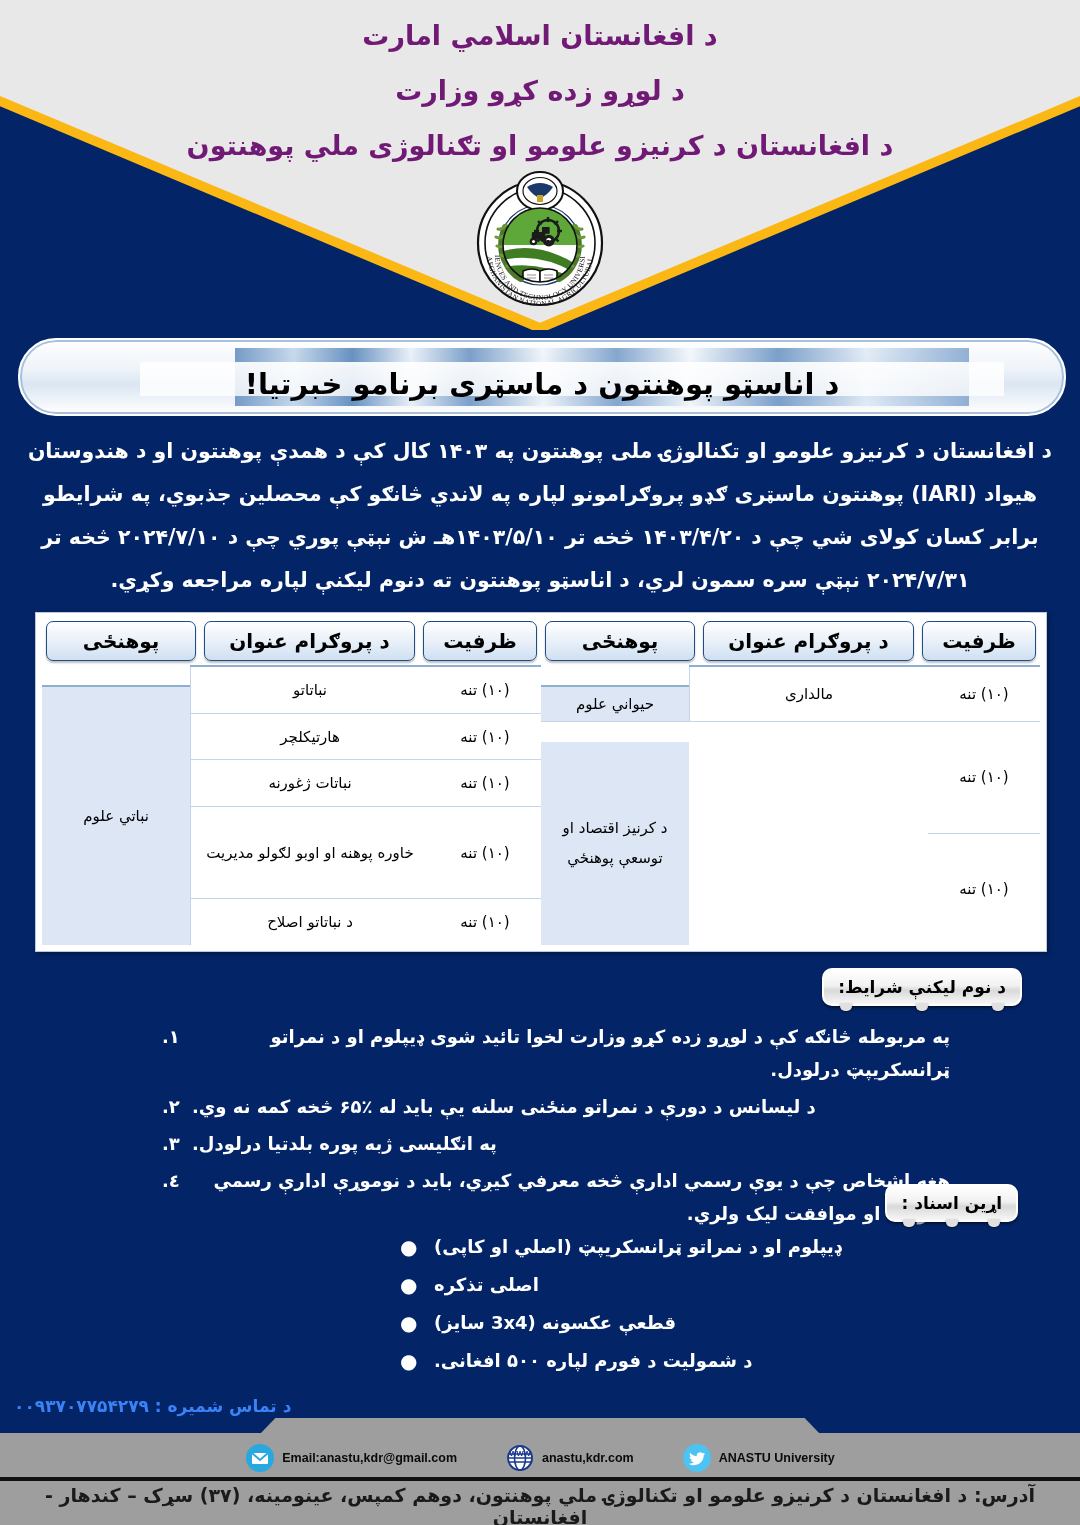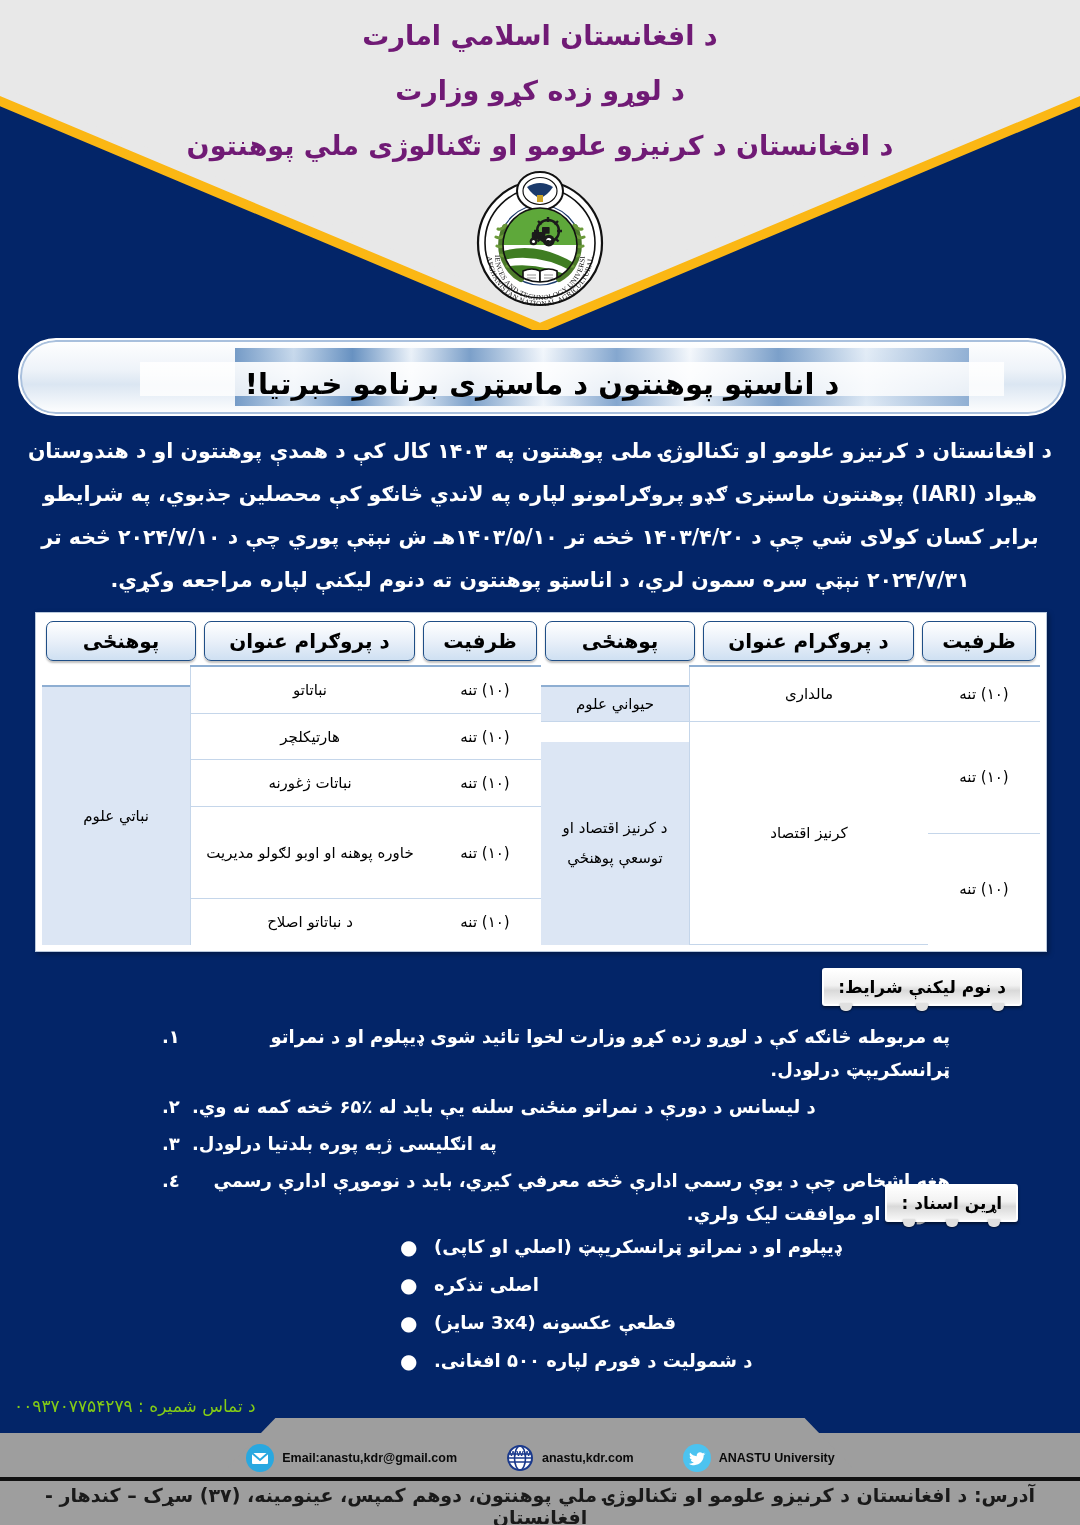--- a/index.html
+++ b/index.html
@@ -250,21 +250,21 @@
   .cellbox.last { border-bottom: none; }
   .r1 { flex: 1 1 0; }
   .r2 { flex: 2 1 0; }
 
   
   .plaque {
     position: absolute;
     height: 34px;
     background: linear-gradient(180deg,#ffffff 0%, #f2f2f2 45%, #d9d9d9 60%, #f7f7f7 100%);
     border: 2px solid #ffffff;
-    border-radius: 3px;
+    border-radius: 10px;
     box-shadow: 0 2px 3px rgba(0,0,0,0.5);
     display: flex;
     align-items: center;
     justify-content: center;
     font-size: 17px;
     font-weight: bold;
     color: #000;
     direction: rtl;
     padding: 0 14px;
     z-index: 6;
@@ -348,23 +348,23 @@
     font-size: 20px;
     line-height: 30px;
   }
   .doc-text { text-align: right; }
 
   
   .phone {
     position: absolute;
     top: 1396px;
     left: 14px;
-    color: #84cc16;
+    color: #3b82f6;
     font-size: 17px;
-    font-weight: normal;
+    font-weight: bold;
     direction: rtl;
     z-index: 9;
   }
 
   
   .footer-grey {
     position: absolute;
     top: 1433px; left: 0;
     width: 1080px; height: 92px;
     background: #9e9e9e;
@@ -533,21 +533,20 @@
           </div>
           <div class="fac-cell">حیواني علوم</div>
         </div>
 
         <div class="body-row" style="flex:4 1 0; border-top:1px solid #c5d6ea;">
           <div class="cap-col" style="border-top:none;">
             <div class="cellbox r2">(۱۰) تنه</div>
             <div class="cellbox r2 last">(۱۰) تنه</div>
           </div>
           <div class="prog-col" style="border-top:none;">
-            <div class="cellbox r2">کرنیز اقتصاد</div>
           </div>
           <div class="fac-cell" style="border-top:none;">د کرنیز اقتصاد او توسعې پوهنځي</div>
         </div>
       </div>
 
       <div class="half half-right">
         <div class="hdr-row">
           <div class="hdr-cell col-cap">ظرفیت</div>
           <div class="hdr-cell col-prog">د پروګرام عنوان</div>
           <div class="hdr-cell col-fac">پوهنځی</div>

